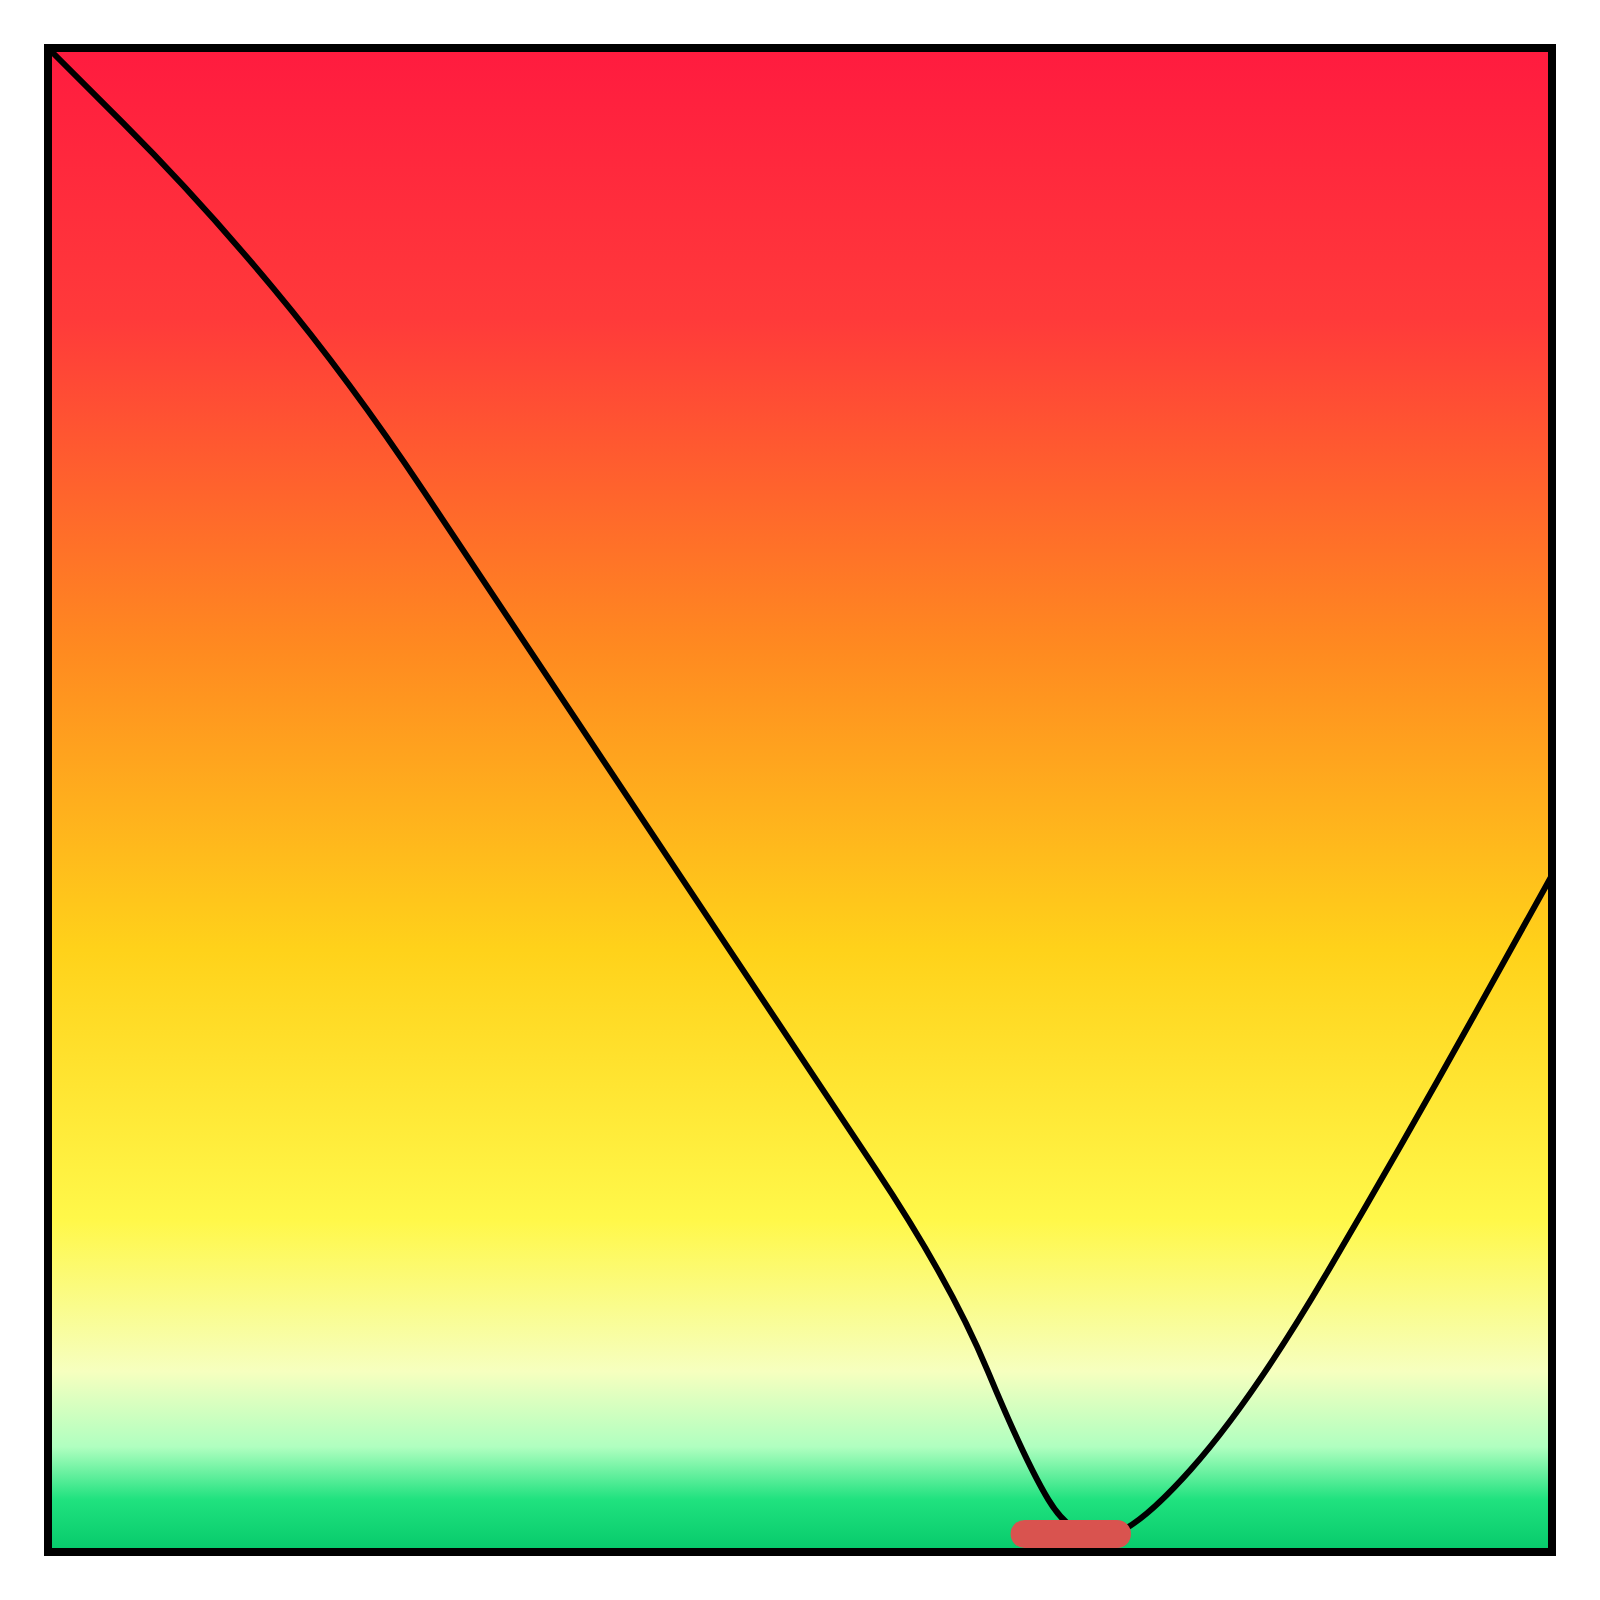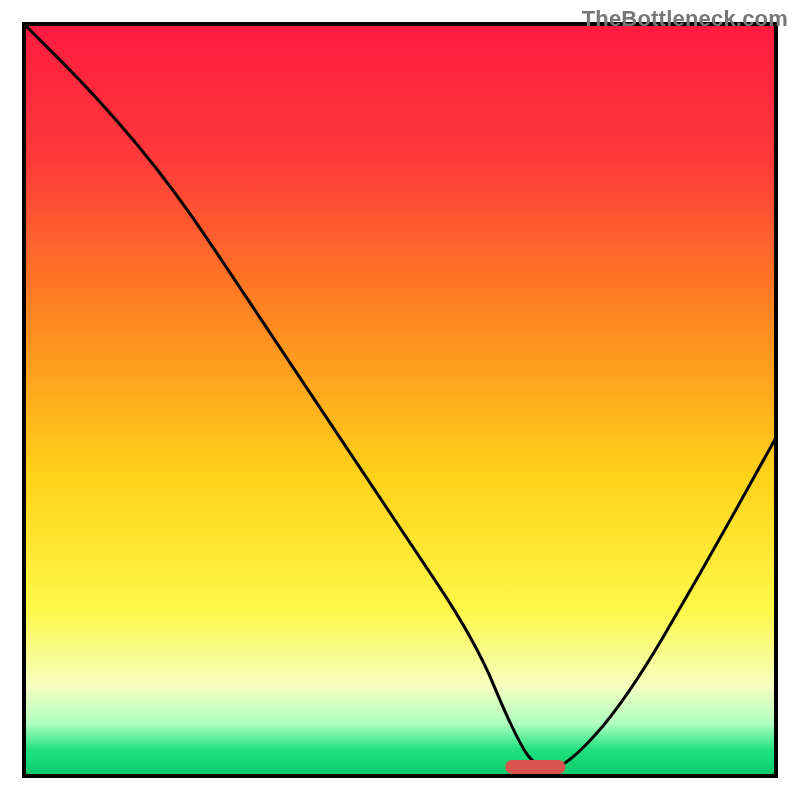--- a/index.html
+++ b/index.html
@@ -15,21 +15,20 @@
     color: #77777a;
     letter-spacing: 0.2px;
     user-select: none;
   }
   svg { display: block; }
 </style>
 </head>
 <body>
 
 <div class="wrap">
-  <div class="watermark">TheBottleneck.com</div>
   <svg id="chart-svg" width="800" height="800" viewBox="0 0 800 800">
     <defs>
       <linearGradient id="bg-grad" x1="0" y1="0" x2="0" y2="1">
           <stop offset="0.00%" stop-color="#ff1b3f"></stop>
           <stop offset="18.00%" stop-color="#ff3a3a"></stop>
           <stop offset="40.00%" stop-color="#ff8a20"></stop>
           <stop offset="60.00%" stop-color="#ffd21a"></stop>
           <stop offset="78.00%" stop-color="#fff84a"></stop>
           <stop offset="88.00%" stop-color="#f6ffbf"></stop>
           <stop offset="93.00%" stop-color="#b0ffc0"></stop>

